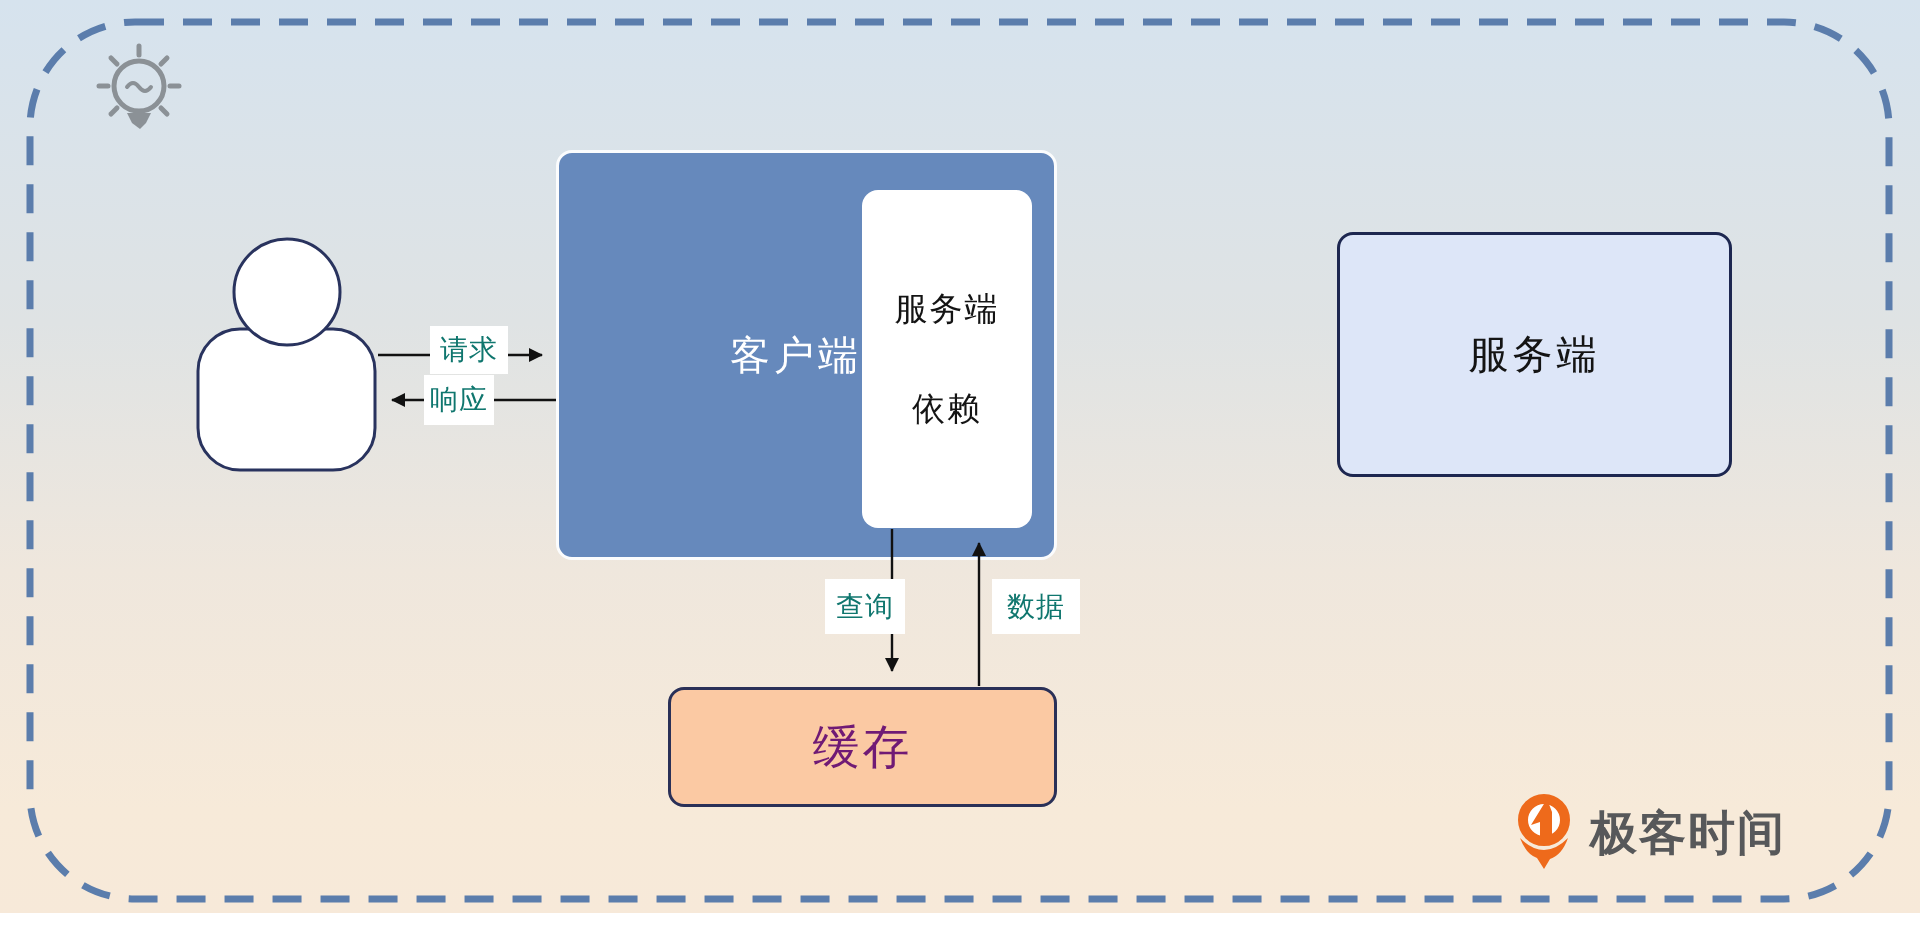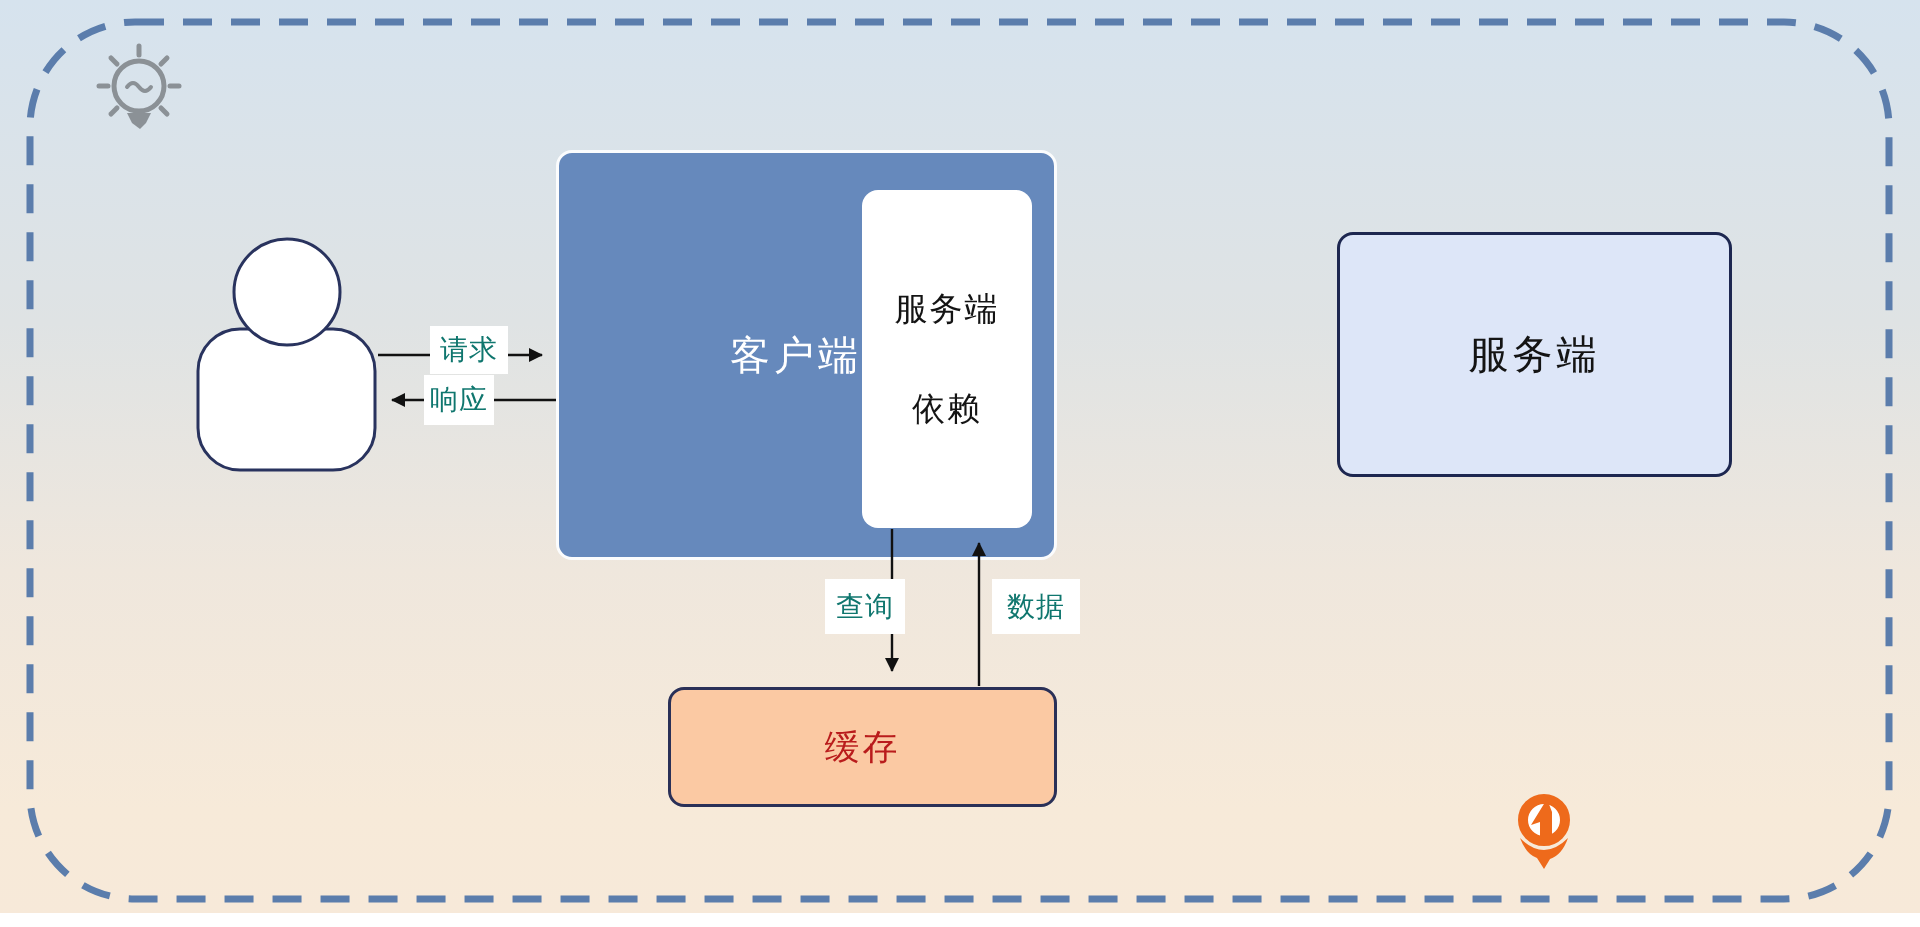--- a/index.html
+++ b/index.html
@@ -87,22 +87,22 @@
     letter-spacing: 4px;
   }
   .cache-node {
     left: 668px; top: 687px;
     width: 389px; height: 120px;
     background: #fbc9a3;
     border: 3px solid #2a3057;
     border-radius: 16px;
   }
   .cache-label {
-    font-size: 35px;
-    color: #b91c1c;
+    font-size: 47px;
+    color: #701a75;
     letter-spacing: 3px;
   }
 
   
   .chip {
     background: #ffffff;
     display: flex;
     align-items: center;
     justify-content: center;
     font-size: 28px;
@@ -195,16 +195,17 @@
   </svg>
 
 
   <div class="abs chip chip-request">请求</div>
   <div class="abs chip chip-response">响应</div>
   <div class="abs chip chip-query">查询</div>
   <div class="abs chip chip-data">数据</div>
 
   <div class="abs logo">
     <span style="width:64px; height:80px; display:inline-block;"></span>
+    <span class="logo-text">极客时间</span>
   </div>
 
   <div class="abs bottom-strip"></div>
 </div>
 
 </body></html>

